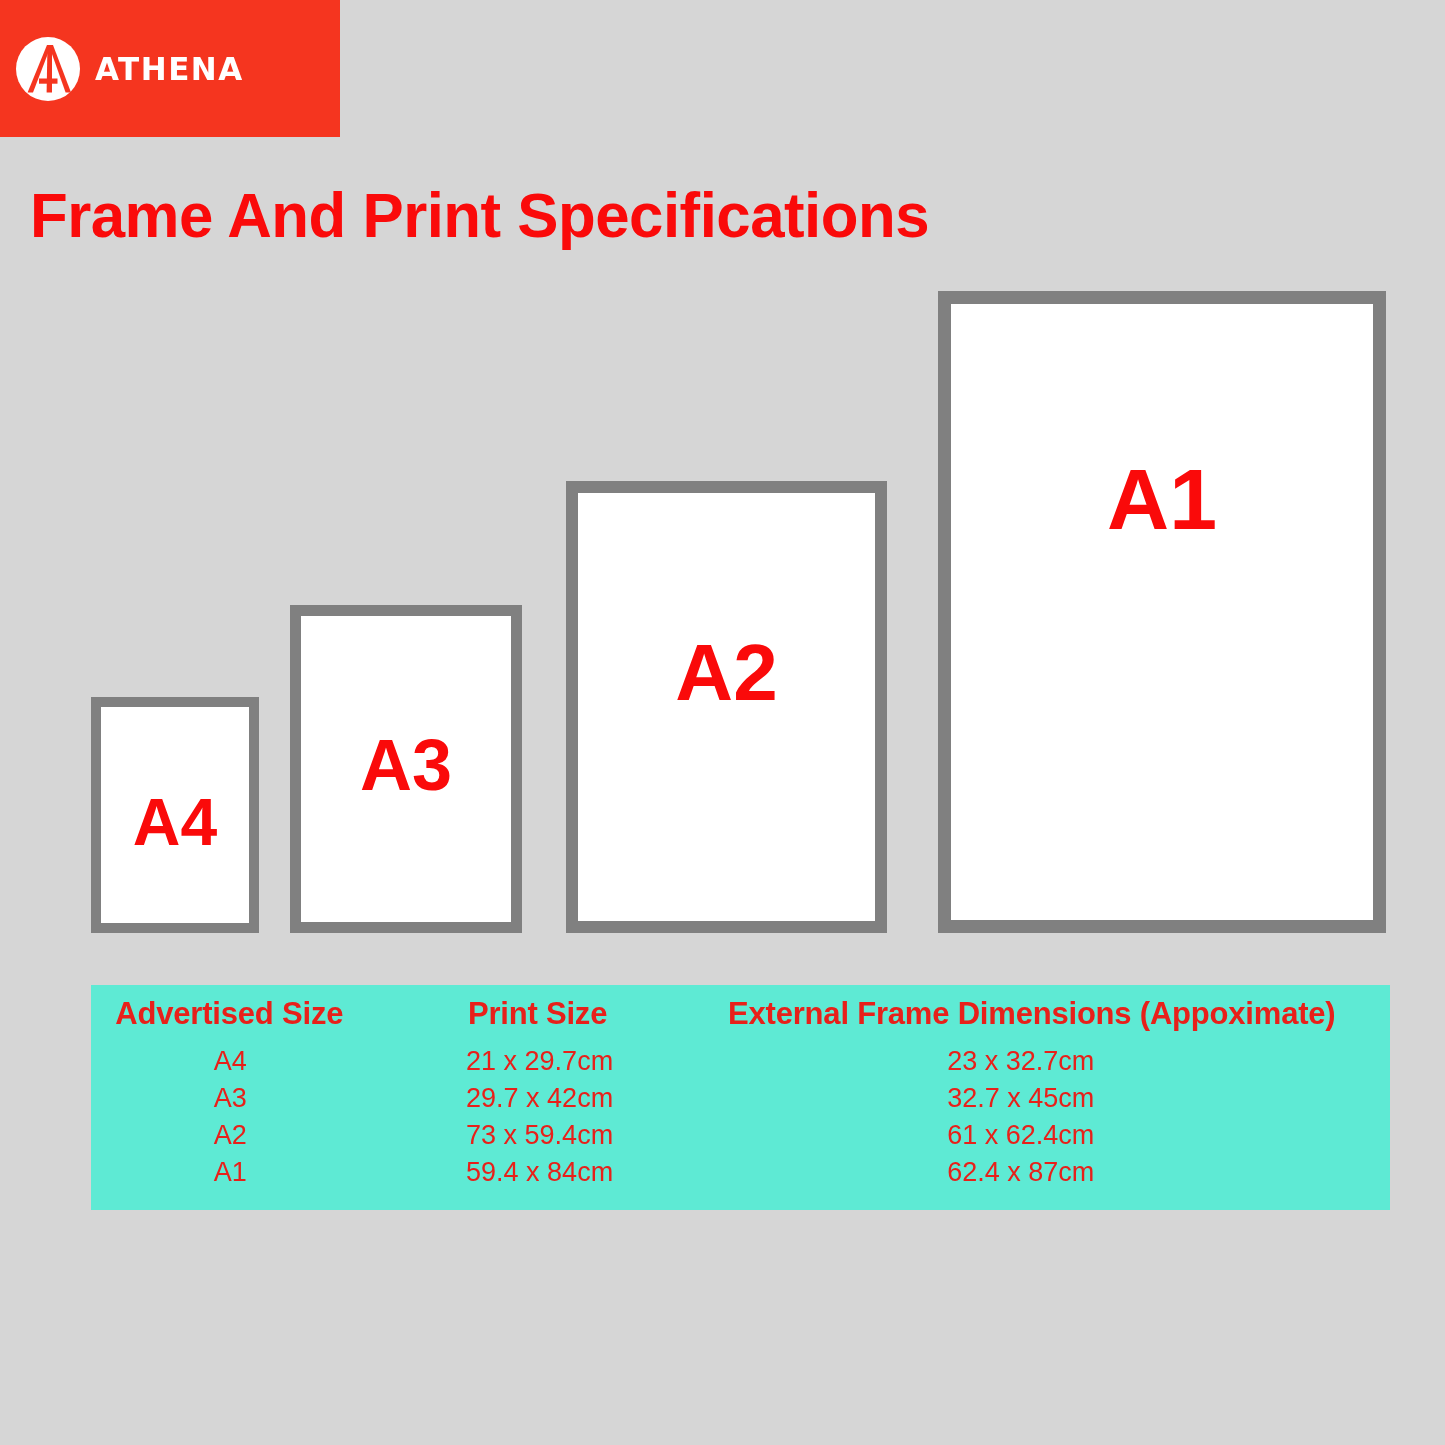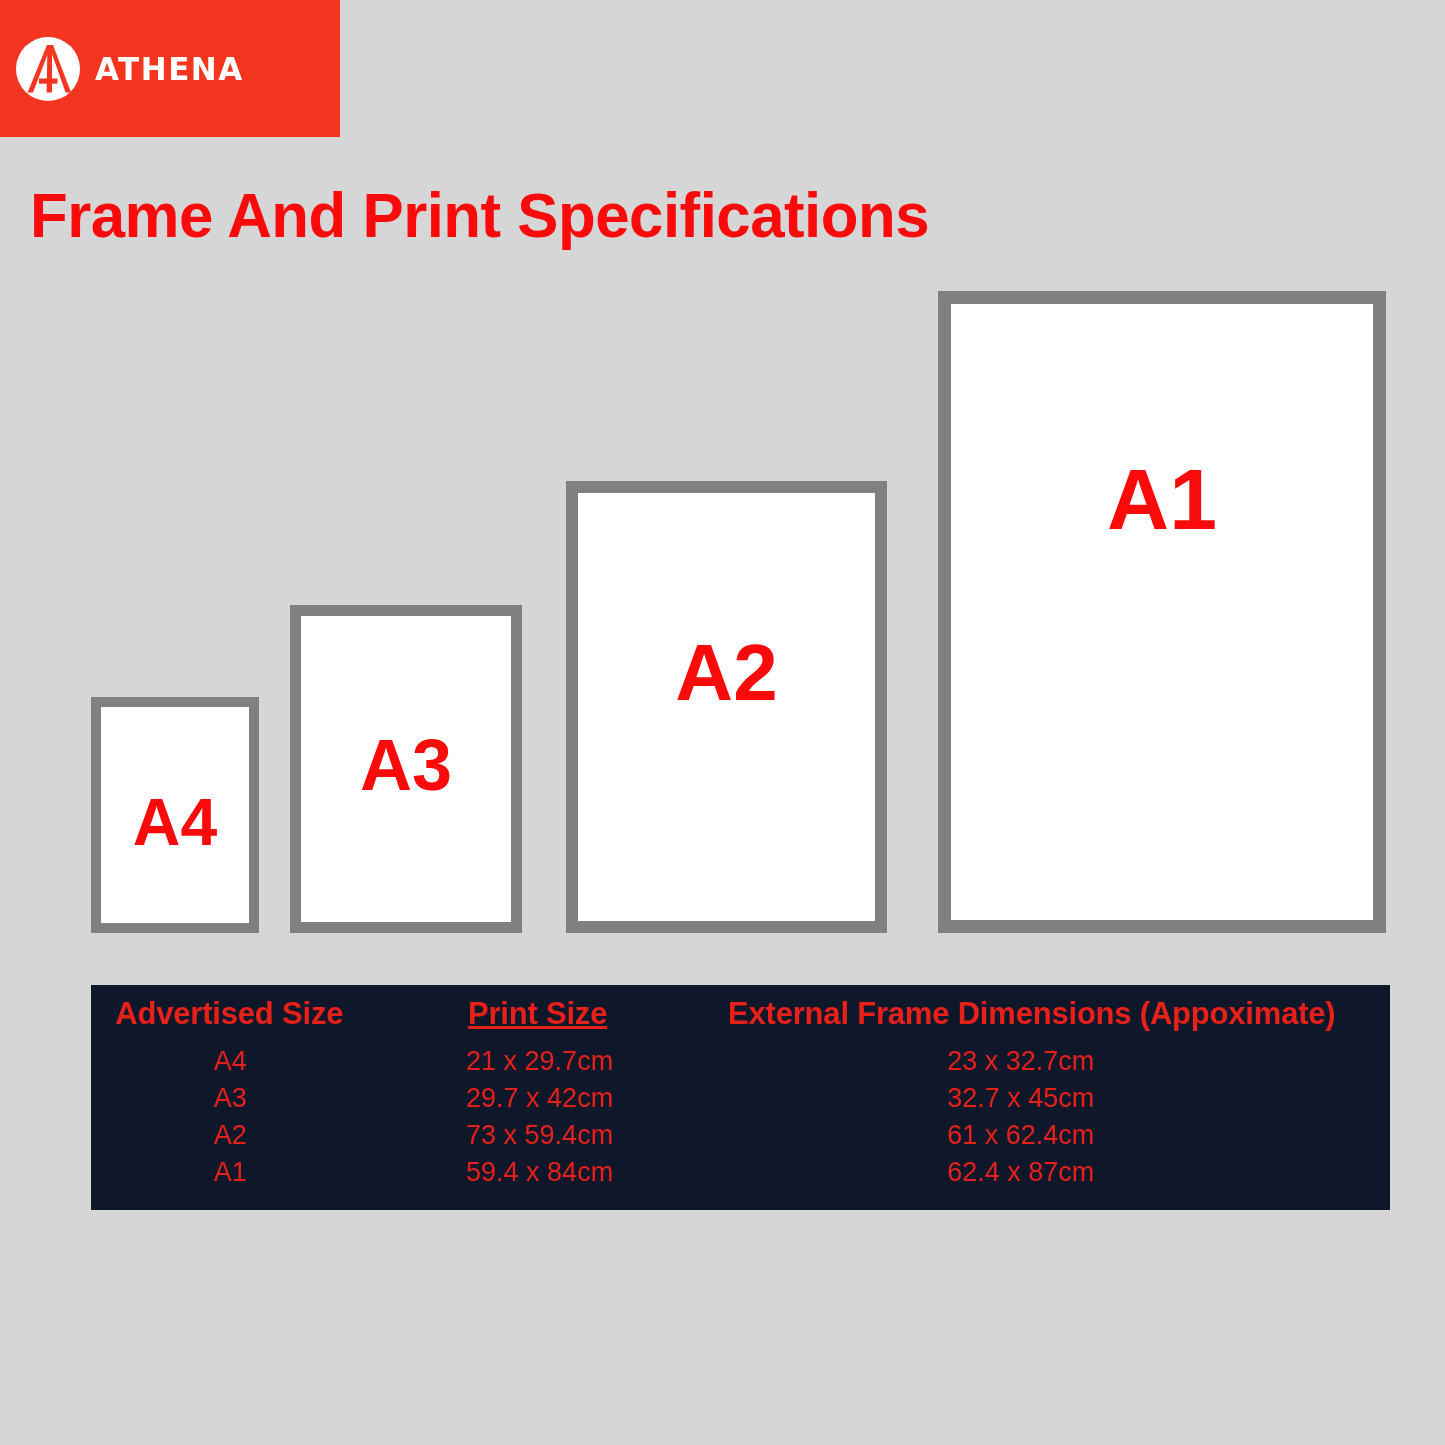--- a/index.html
+++ b/index.html
@@ -93,21 +93,21 @@
   #frame-a1 { left: 938px; top: 291px; width: 448px; height: 642px; border-width: 13px; }
   #frame-a1 .frame-label { top: 152px; font-size: 86px; }
 
   
   #spec-table {
     position: absolute;
     left: 91px;
     top: 985px;
     width: 1299px;
     height: 225px;
-    background: #0f172a;
+    background: #5eead4;
     box-sizing: border-box;
   }
   #spec-table table {
     width: 100%;
     border-collapse: collapse;
     table-layout: fixed;
   }
   #spec-table th,
   #spec-table td {
     color: #e8201a;
@@ -128,21 +128,21 @@
     height: 37px;
   }
   .col-adv  { width: 22.4%; }
   .col-prn  { width: 23.6%; }
   .col-ext  { width: 54.0%; }
 
   #spec-table tbody td.col-adv { padding-right: 22px; }
   #spec-table tbody td.col-prn { padding-right: 10px; }
   #spec-table tbody td.col-ext { padding-right: 46px; }
   #spec-table thead th.col-adv { padding-right: 24px; }
-  #spec-table thead th.col-prn { padding-right: 14px; text-decoration: underline; }
+  #spec-table thead th.col-prn { padding-right: 14px; }
   #spec-table thead th.col-ext { padding-right: 24px; }
 </style>
 </head>
 <body>
 
 <div id="brand-bar">
   <span id="brand-mark">
     <svg width="68" height="68" viewBox="0 0 68 68" aria-hidden="true">
       <circle cx="34" cy="34" r="32" fill="#ffffff"></circle>
       <g fill="#f5351f">

